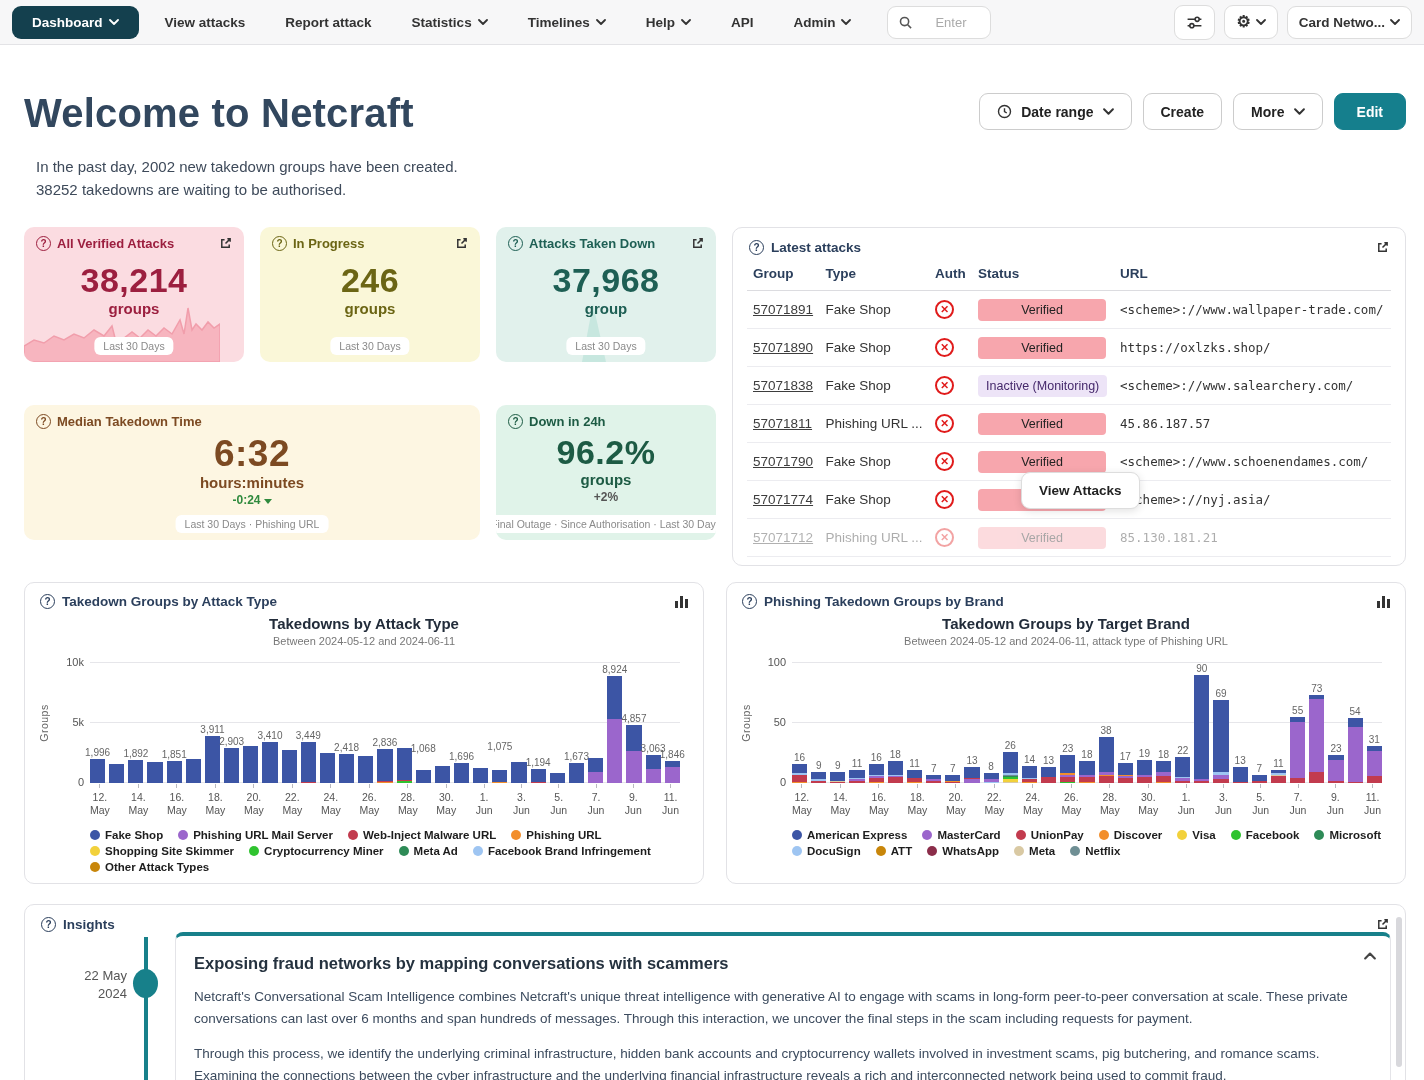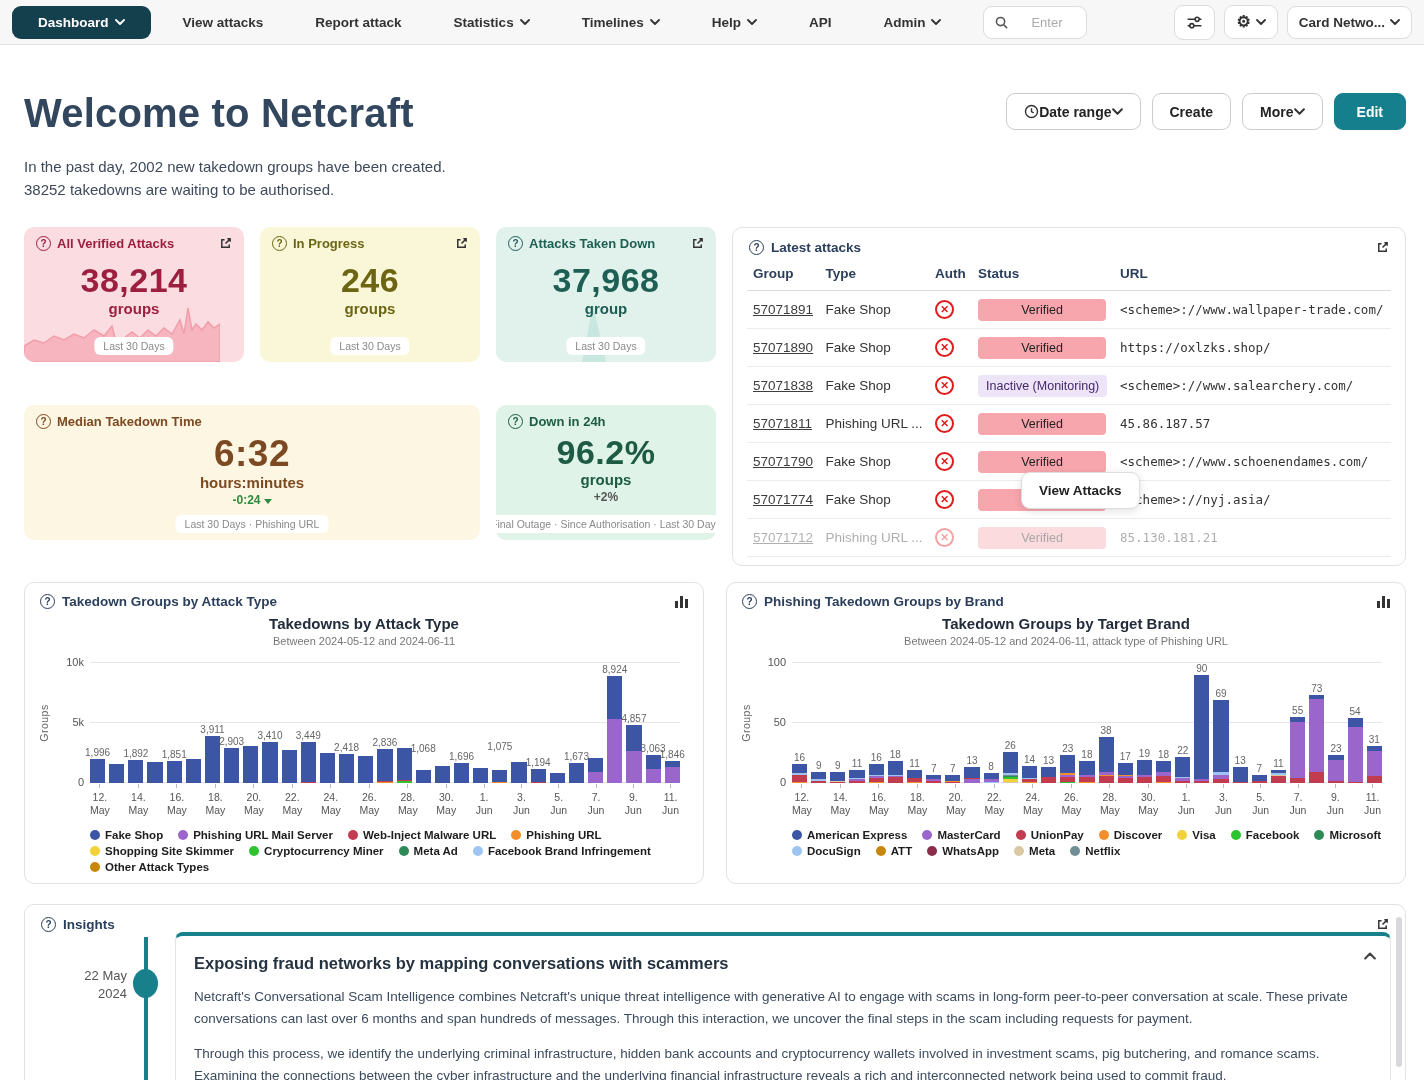--- a/index.html
+++ b/index.html
@@ -11,21 +11,21 @@
   }
   svg { display:block; }
 
   
   .topnav {
     height:45px; background:#f7f7f8; border-bottom:1px solid #e3e3e6;
     display:flex; align-items:center; padding:0 12px; gap:2px;
   }
   .nav-item {
     font-size:13.5px; font-weight:700; color:#333;
-    padding:9px 26px; display:flex; align-items:center; gap:6px; cursor:pointer;
+    padding:9px 20px; display:flex; align-items:center; gap:6px; cursor:pointer;
     white-space:nowrap;
   }
   .nav-item.active {
     background:#14404e; color:#fff; border-radius:9px; margin-right:6px;
   }
   .nav-search {
     display:flex; align-items:center; gap:23px; background:#fff;
     border:1px solid #ddd; border-radius:9px; padding:8px 11px; margin-left:14px;
   }
   .nav-search input {
@@ -38,30 +38,30 @@
     background:#fff; border:1px solid #ddd; border-radius:9px;
     padding:8px 11px; display:flex; align-items:center; gap:5px; cursor:pointer;
     color:#333; font-weight:700; font-size:13.5px; white-space:nowrap;
   }
   .gear-glyph { font-size:16px; line-height:1; }
 
   
   main { padding:10px 18px 0 24px; position:relative; }
   .actions { position:absolute; top:48px; right:18px; display:flex; gap:11px; }
   .btn {
-    display:flex; align-items:center; background:#fff;
+    display:flex; align-items:center; gap:9px; background:#fff;
     border:1px solid #ccc; border-radius:9px; padding:0 17px; height:37px;
     font-size:14px; font-weight:700; color:#222; cursor:pointer; white-space:nowrap;
   }
   .btn.primary { background:#157f8d; border-color:#157f8d; color:#fff; padding:0 22px; }
 
   h1[data-name="page-title"] {
     font-size:40px; color:#32475e; margin:36px 0 20px; font-weight:700; letter-spacing:.2px;
   }
-  .subtitle { font-size:15px; color:#3e4a5a; line-height:1.5; }
+  .subtitle { font-size:15px; color:#3e4a5a; line-height:1.5;margin-left:12px; }
 
   
   .dash-grid { display:flex; gap:16px; margin-top:26px; }
   .left-cards { width:692px; display:flex; flex-wrap:wrap; gap:16px; }
   .stat-card {
     border-radius:10px; height:135px; position:relative;
     padding:9px 12px; overflow:hidden;
   }
   .w-s { width:220px; } .w-l { width:456px; }
   .stat-head { display:flex; align-items:center; gap:6px; font-size:13px; font-weight:700; }

